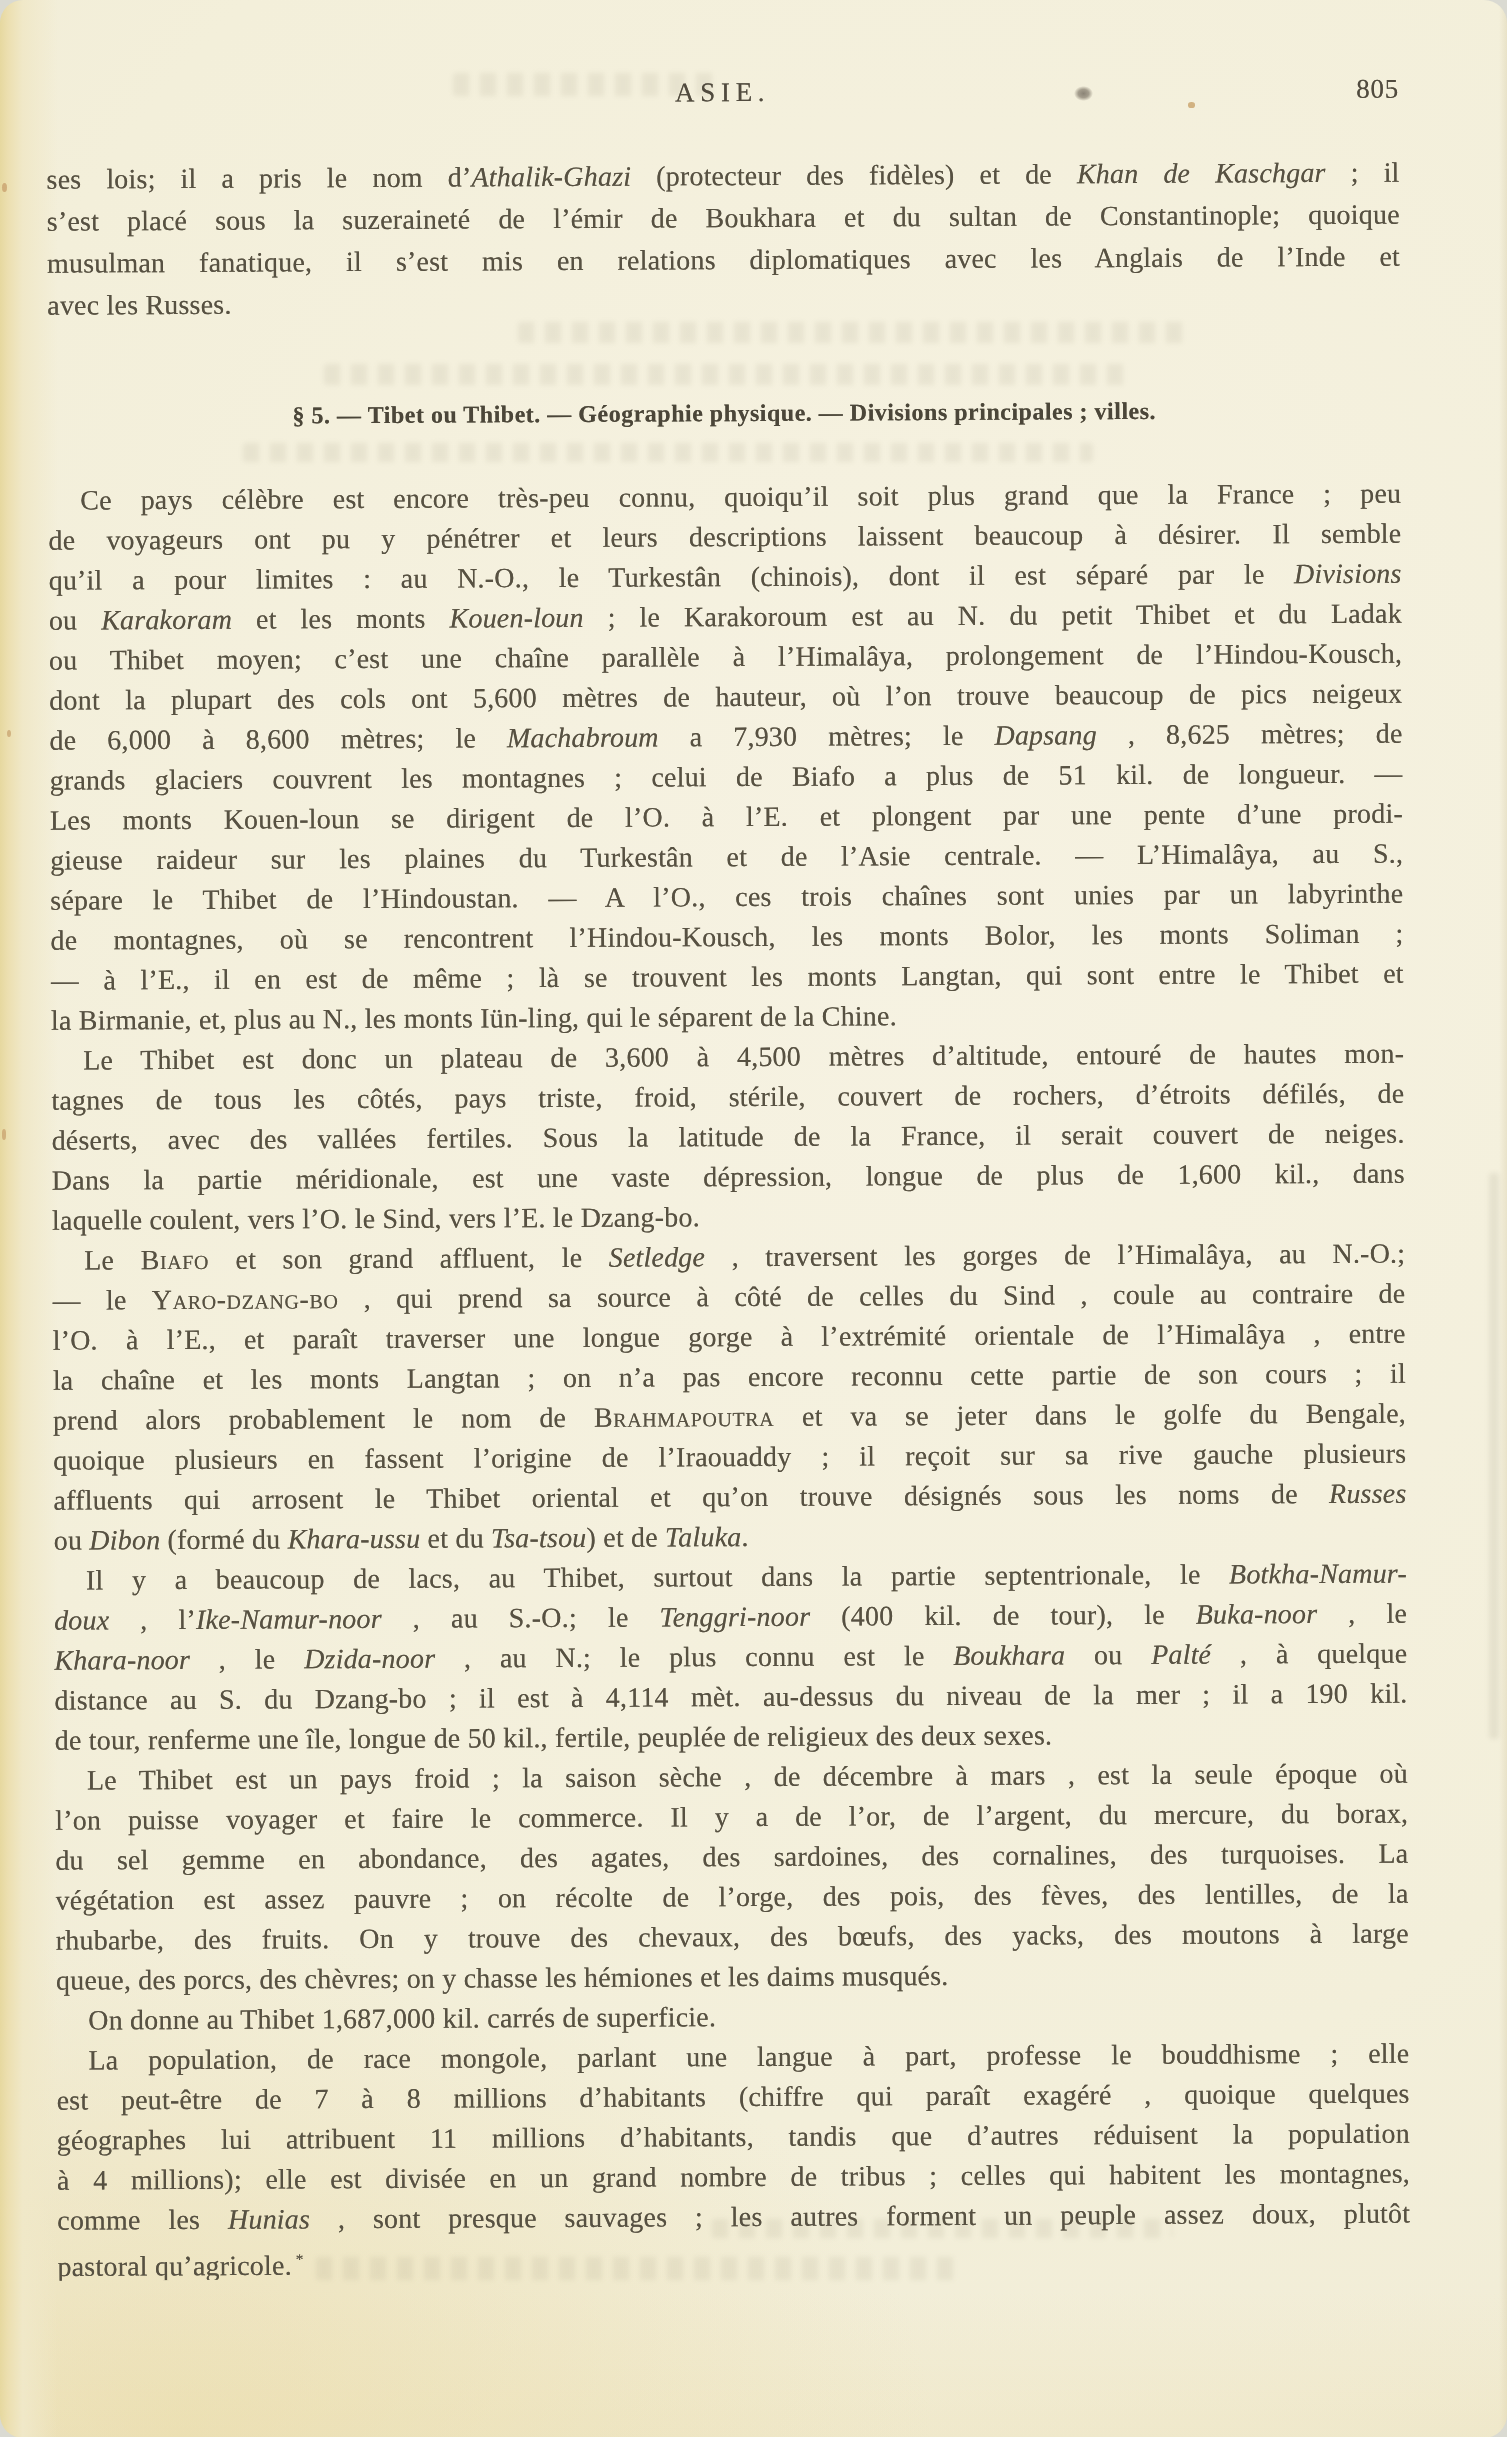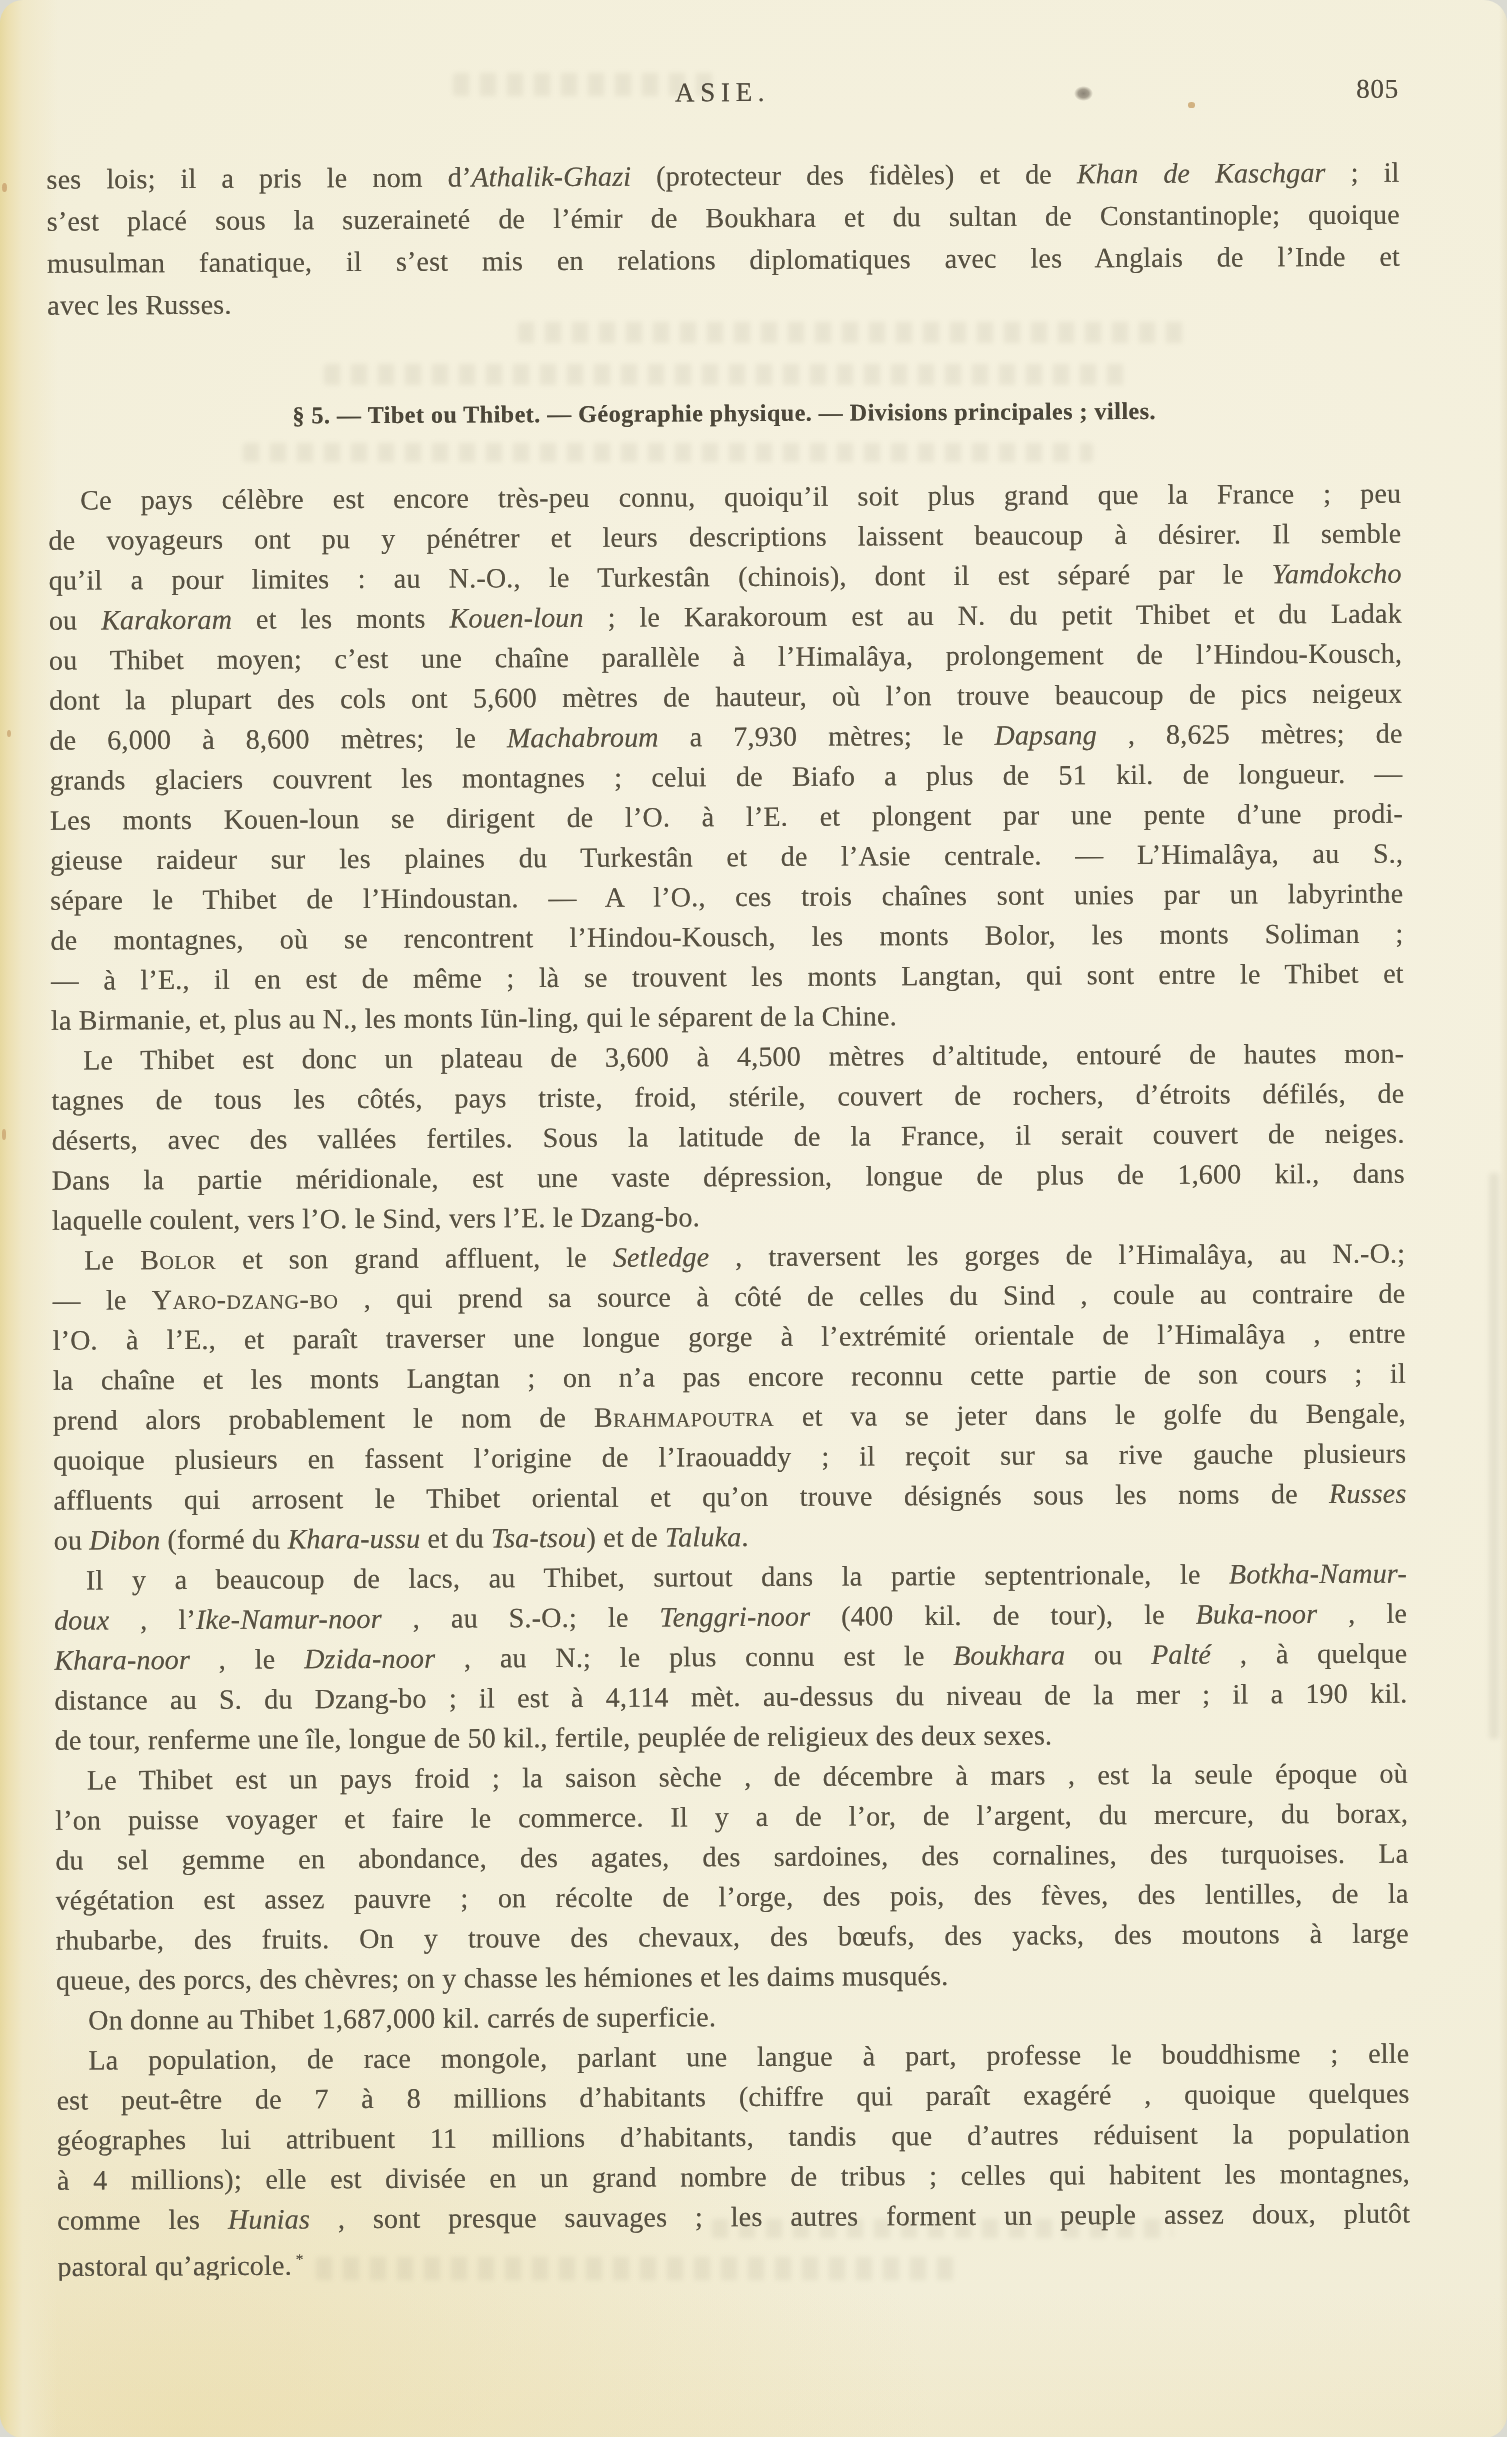--- a/index.html
+++ b/index.html
@@ -108,42 +108,42 @@
           <div class="line last"><span>avec les Russes.</span></div>
         </div>
       </div>
 
     <div id="section-heading">§ 5. — Tibet ou Thibet. — Géographie physique. — Divisions principales ; villes.</div>
 
     <div class="tblock" id="main-block">
         <div>
           <div class="line ind"><span>Ce pays célèbre est encore très-peu connu, quoiqu’il soit plus grand que la France ; peu</span></div>
           <div class="line"><span>de voyageurs ont pu y pénétrer et leurs descriptions laissent beaucoup à désirer. Il semble</span></div>
-          <div class="line"><span>qu’il a pour limites : au N.-O., le Turkestân (chinois), dont il est séparé par le </span><span class="it">Yamdokcho</span></div>
+          <div class="line"><span>qu’il a pour limites : au N.-O., le Turkestân (chinois), dont il est séparé par le </span><span class="it">Divisions</span></div>
           <div class="line"><span>ou </span><span class="it">Karakoram</span><span> et les monts </span><span class="it">Kouen-loun</span><span> ; le Karakoroum est au N. du petit Thibet et du Ladak</span></div>
           <div class="line"><span>ou Thibet moyen; c’est une chaîne parallèle à l’Himalâya, prolongement de l’Hindou-Kousch,</span></div>
           <div class="line"><span>dont la plupart des cols ont 5,600 mètres de hauteur, où l’on trouve beaucoup de pics neigeux</span></div>
           <div class="line"><span>de 6,000 à 8,600 mètres; le </span><span class="it">Machabroum</span><span> a 7,930 mètres; le </span><span class="it">Dapsang</span><span> , 8,625 mètres; de</span></div>
           <div class="line"><span>grands glaciers couvrent les montagnes ; celui de Biafo a plus de 51 kil. de longueur. —</span></div>
           <div class="line"><span>Les monts Kouen-loun se dirigent de l’O. à l’E. et plongent par une pente d’une prodi-</span></div>
           <div class="line"><span>gieuse raideur sur les plaines du Turkestân et de l’Asie centrale. — L’Himalâya, au S.,</span></div>
           <div class="line"><span>sépare le Thibet de l’Hindoustan. — A l’O., ces trois chaînes sont unies par un labyrinthe</span></div>
           <div class="line"><span>de montagnes, où se rencontrent l’Hindou-Kousch, les monts Bolor, les monts Soliman ;</span></div>
           <div class="line"><span>— à l’E., il en est de même ; là se trouvent les monts Langtan, qui sont entre le Thibet et</span></div>
           <div class="line last"><span>la Birmanie, et, plus au N., les monts Iün-ling, qui le séparent de la Chine.</span></div>
         </div>
         <div>
           <div class="line ind"><span>Le Thibet est donc un plateau de 3,600 à 4,500 mètres d’altitude, entouré de hautes mon-</span></div>
           <div class="line"><span>tagnes de tous les côtés, pays triste, froid, stérile, couvert de rochers, d’étroits défilés, de</span></div>
           <div class="line"><span>déserts, avec des vallées fertiles. Sous la latitude de la France, il serait couvert de neiges.</span></div>
           <div class="line"><span>Dans la partie méridionale, est une vaste dépression, longue de plus de 1,600 kil., dans</span></div>
           <div class="line last"><span>laquelle coulent, vers l’O. le Sind, vers l’E. le Dzang-bo.</span></div>
         </div>
         <div>
-          <div class="line ind"><span>Le </span><span class="sc">Bolor</span><span> et son grand affluent, le </span><span class="it">Setledge</span><span> , traversent les gorges de l’Himalâya, au N.-O.;</span></div>
+          <div class="line ind"><span>Le </span><span class="sc">Biafo</span><span> et son grand affluent, le </span><span class="it">Setledge</span><span> , traversent les gorges de l’Himalâya, au N.-O.;</span></div>
           <div class="line"><span>— le </span><span class="sc">Yaro-dzang-bo</span><span> , qui prend sa source à côté de celles du Sind , coule au contraire de</span></div>
           <div class="line"><span>l’O. à l’E., et paraît traverser une longue gorge à l’extrémité orientale de l’Himalâya , entre</span></div>
           <div class="line"><span>la chaîne et les monts Langtan ; on n’a pas encore reconnu cette partie de son cours ; il</span></div>
           <div class="line"><span>prend alors probablement le nom de </span><span class="sc">Brahmapoutra</span><span> et va se jeter dans le golfe du Bengale,</span></div>
           <div class="line"><span>quoique plusieurs en fassent l’origine de l’Iraouaddy ; il reçoit sur sa rive gauche plusieurs</span></div>
           <div class="line"><span>affluents qui arrosent le Thibet oriental et qu’on trouve désignés sous les noms de </span><span class="it">Russes</span></div>
           <div class="line last"><span>ou </span><span class="it">Dibon</span><span> (formé du </span><span class="it">Khara-ussu</span><span> et du </span><span class="it">Tsa-tsou</span><span>) et de </span><span class="it">Taluka</span><span>.</span></div>
         </div>
         <div>
           <div class="line ind"><span>Il y a beaucoup de lacs, au Thibet, surtout dans la partie septentrionale, le </span><span class="it">Botkha-Namur-</span></div>

